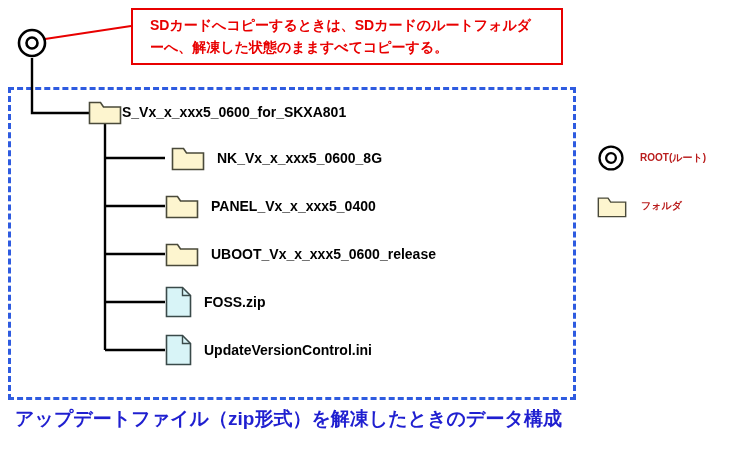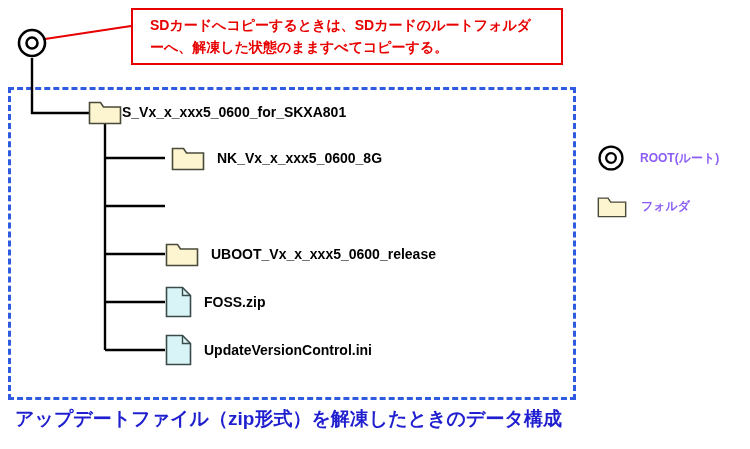--- a/index.html
+++ b/index.html
@@ -26,21 +26,21 @@
     color:var(--callout-red,#e80000);
     font-size:14px; font-weight:700; line-height:1.55;
     padding:5px 17px; background:#fff; z-index:4;
   }
   .dashed-box {
     position:absolute; left:8px; top:87px; width:568px; height:313px;
     border:3px dashed var(--dashed-blue,#2e5be0);
     box-sizing:border-box; z-index:0; background:transparent;
   }
   .item-label { font-size:14px; font-weight:700; color:#000; white-space:nowrap; }
-  .legend-label { font-size:12px; font-weight:700; color:#8b5cf6; white-space:nowrap; }
+  .legend-label { font-size:10px; font-weight:700; color:#b91c1c; white-space:nowrap; }
   .caption {
     position:absolute; left:15px; top:406px; z-index:3;
     color:var(--caption-blue,#1f1fd0); font-size:19px; font-weight:700; white-space:nowrap;
   }
   .gap8  > * + * { margin-left:0; }
   .gap12 > * + * { margin-left:12px; }
   .gap14 > * + * { margin-left:14px; }
 </style>
 </head>
 <body>
@@ -78,20 +78,26 @@
     <span class="item-label">S_Vx_x_xxx5_0600_for_SKXA801</span>
   </div>
 
   <div class="row gap12" style="left:165px; top:142px; height:32px;padding-left:6px;">
     <svg width="34" height="26" viewBox="0 0 34 26">
       <path class="folder-shape" d="M1.5,3.5 h11 l3,4.5 h17 v16.5 h-31 z"></path>
     </svg>
     <span class="item-label">NK_Vx_x_xxx5_0600_8G</span>
   </div>
 
+  <div class="row gap12" style="left:165px; top:190px; height:32px;">
+    <svg width="34" height="26" viewBox="0 0 34 26">
+      <path class="folder-shape" d="M1.5,3.5 h11 l3,4.5 h17 v16.5 h-31 z"></path>
+    </svg>
+    <span class="item-label">PANEL_Vx_x_xxx5_0400</span>
+  </div>
 
   <div class="row gap12" style="left:165px; top:238px; height:32px;">
     <svg width="34" height="26" viewBox="0 0 34 26">
       <path class="folder-shape" d="M1.5,3.5 h11 l3,4.5 h17 v16.5 h-31 z"></path>
     </svg>
     <span class="item-label">UBOOT_Vx_x_xxx5_0600_release</span>
   </div>
 
   <div class="row gap12" style="left:165px; top:286px; height:32px;">
     <svg width="27" height="32" viewBox="0 0 27 32">

